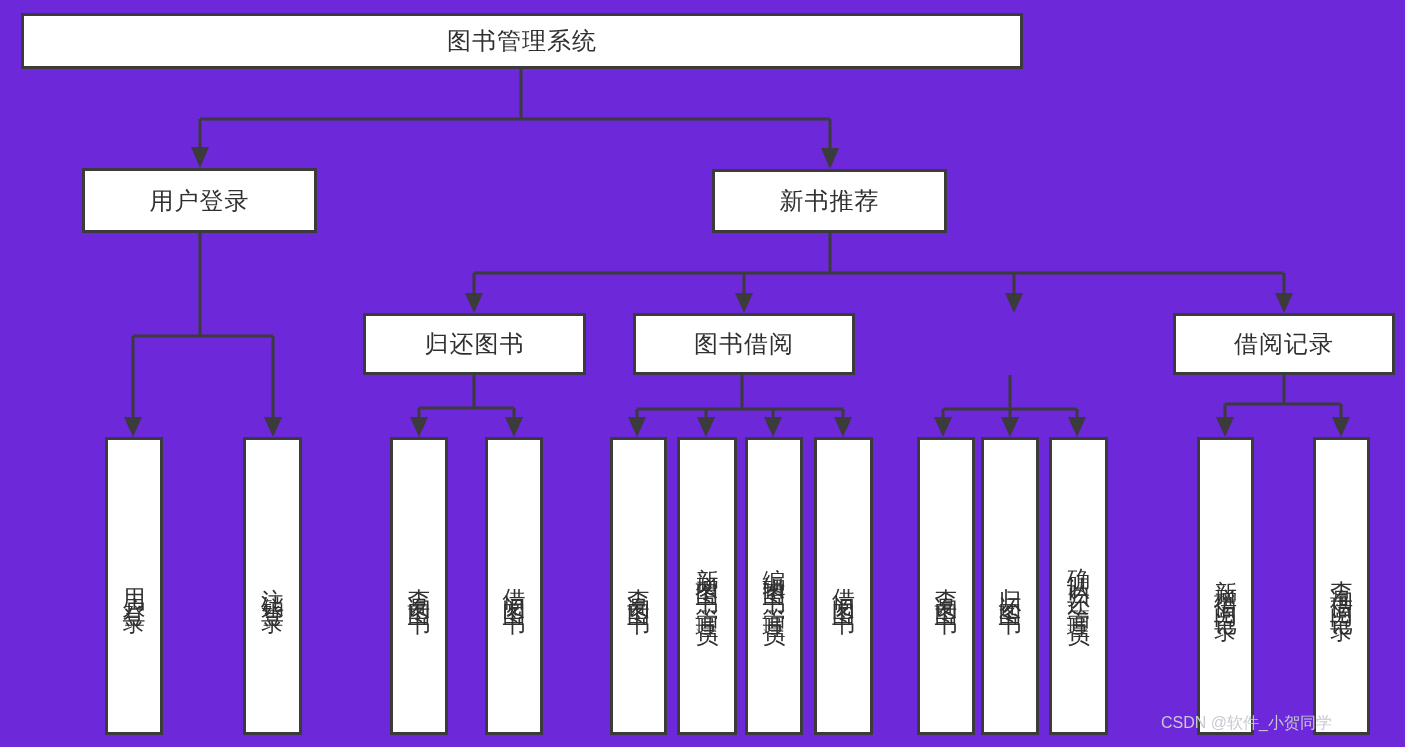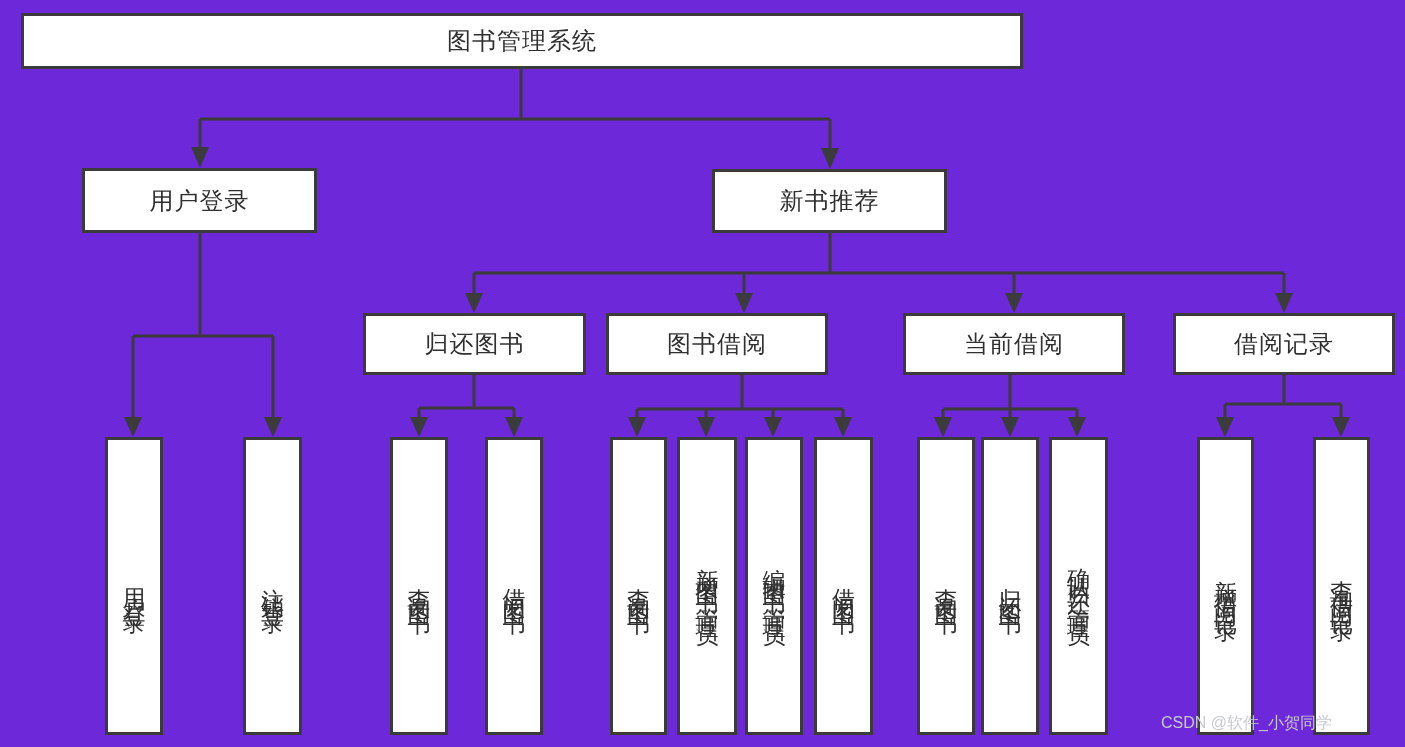--- a/index.html
+++ b/index.html
@@ -107,22 +107,21 @@
       <polygon points="1332,417 1350,417 1341,437"></polygon>
     </g>
   </svg>
 
   <div class="node" style="left:21px; top:13px; width:1002px; height:56px;">图书管理系统</div>
 
   <div class="node" style="left:82px; top:168px; width:235px; height:65px;">用户登录</div>
   <div class="node" style="left:712px; top:169px; width:235px; height:64px;">新书推荐</div>
 
   <div class="node" style="left:363px; top:313px; width:223px; height:62px;">归还图书</div>
-  <div class="node" style="left:606px; top:313px; width:222px; height:62px;">图书借阅</div>
-  <div class="node" style="left:903px; top:313px; width:222px; height:62px;">当前借阅</div>
+  <div class="node" style="left:633px; top:313px; width:222px; height:62px;">图书借阅</div>
   <div class="node" style="left:1173px; top:313px; width:222px; height:62px;">借阅记录</div>
 
   <div class="node leaf" style="left:105px; top:437px; width:58px; height:298px;">
     <span class="vtext">用户登录</span>
   </div>
   <div class="node leaf" style="left:243px; top:437px; width:59px; height:298px;">
     <span class="vtext">注销登录</span>
   </div>
 
   <div class="node leaf" style="left:390px; top:437px; width:58px; height:298px;">

